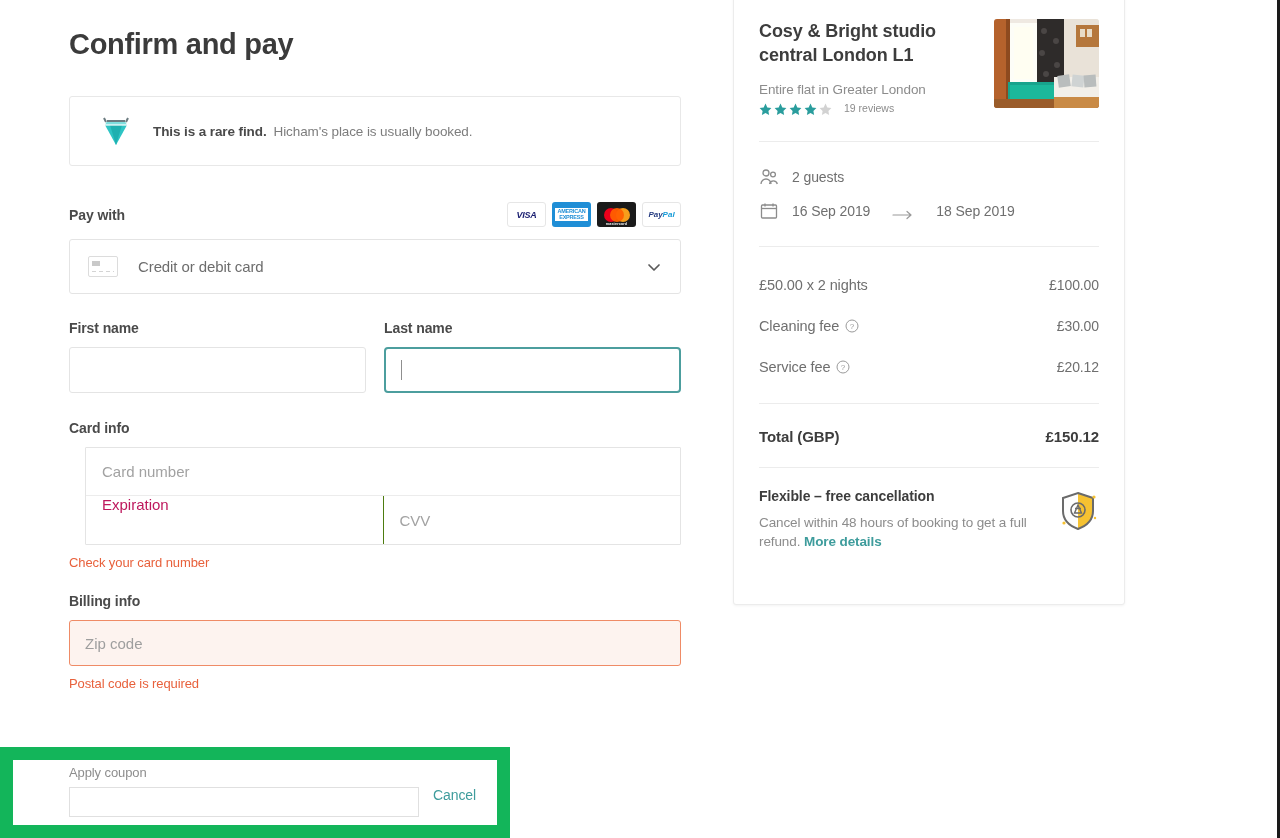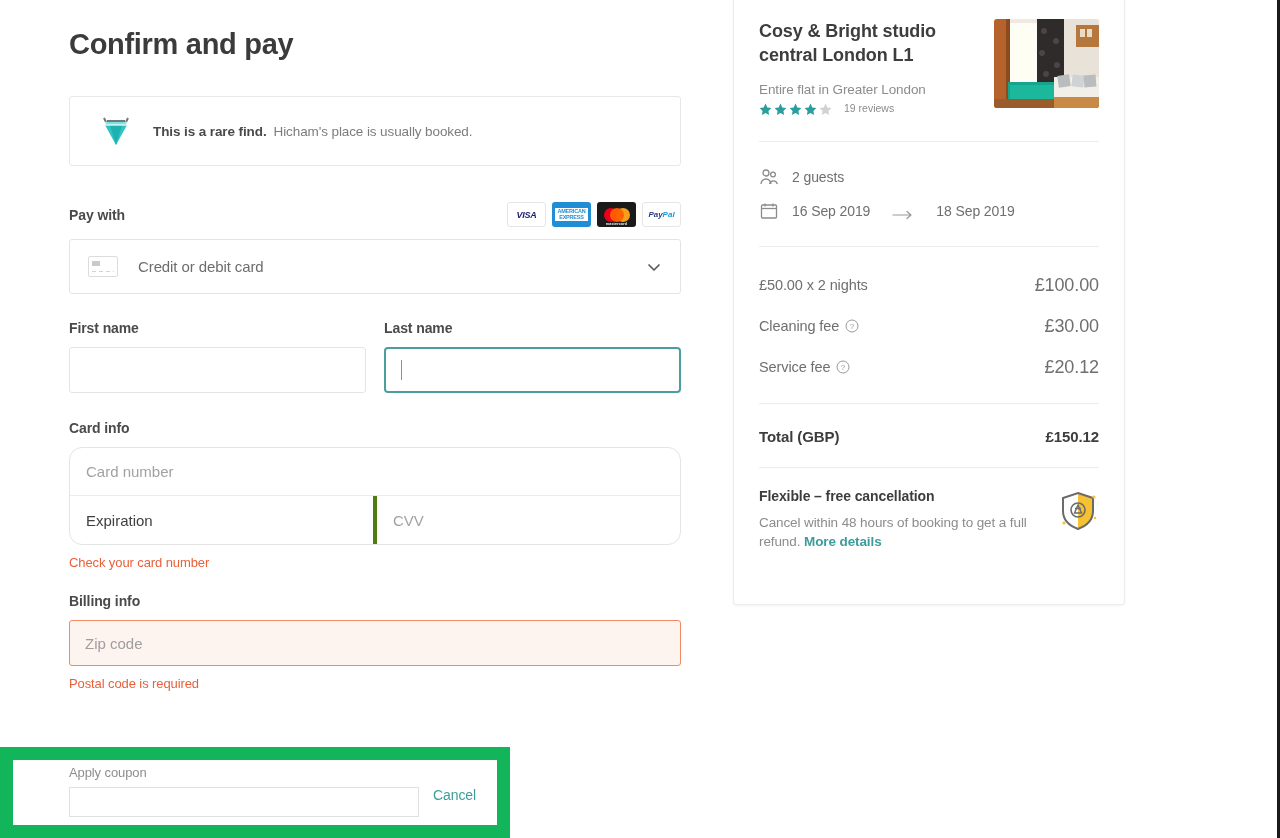--- a/index.html
+++ b/index.html
@@ -135,35 +135,36 @@
     display: inline-block;
     width: 1px; height: 20px;
     background: #8f8f8f;
   }
 
   
   #card-info-label { margin-top: 27px; }
   #card-info-box {
     margin-top: 11px;
     border: 1px solid #e4e4e4;
-    border-radius: 13px;
-    background: #fff;
+    border-radius: 1px;
+    background: #fff;
+    margin-left: 16px;
   }
   #card-number-cell {
     height: 48px;
     display: flex; align-items: center;
     padding: 0 16px;
     border-bottom: 1px solid #ececec;
     font-size: 15px; color: #a2a2a2;
   }
   #card-bottom-row { display: flex; height: 48px; }
   #expiration-cell {
-    flex: 1; display: flex; align-items: center; padding: 0 16px;
-    border-right: 4px solid #4d7c0f;
-    font-size: 15px; color: #404040;
+    flex: 1; display: flex; align-items: flex-start; padding: 0 16px;
+    border-right: 1px solid #4d7c0f;
+    font-size: 15px; color: #be185d;
   }
   #cvv-cell {
     flex: 1; display: flex; align-items: center; padding: 0 16px;
     font-size: 15px; color: #a2a2a2;
   }
   .error-text {
     margin-top: 10px;
     font-size: 13px;
     color: #e8613c;
     letter-spacing: -0.1px;
@@ -253,21 +254,21 @@
   .stay-icon { width: 20px; height: 20px; flex: 0 0 auto; }
   #arrow-sep { margin: 0 9px; width: 22px; height: 10px; }
 
   #div2 { margin-top: 14px; }
   #price-list { padding-top: 18px; }
   .price-row {
     display: flex; align-items: center; justify-content: space-between;
     height: 41px;
   }
   .price-label { font-size: 14.5px; color: #6f6f6f; letter-spacing: -0.1px; display: flex; align-items: center; gap: 6px;}
-  .price-amt { font-size: 18px; color: #6f6f6f; letter-spacing: -0.1px; }
+  .price-amt { font-size: 14px; color: #6f6f6f; letter-spacing: -0.1px; }
   .q-icon { width: 14px; height: 14px; }
   #div3 { margin-top: 15px; }
   #total-row {
     display: flex; align-items: center; justify-content: space-between;
     padding: 24px 0 22px 0;
   }
   #total-label { font-size: 15px; font-weight: 700; color: #3d3d3d; letter-spacing: -0.1px; }
   #total-amt { font-size: 15px; font-weight: 700; color: #3d3d3d; letter-spacing: -0.1px; }
   #div4 {}
   #cancel-policy { display: flex; padding-top: 20px; gap: 12px; }

